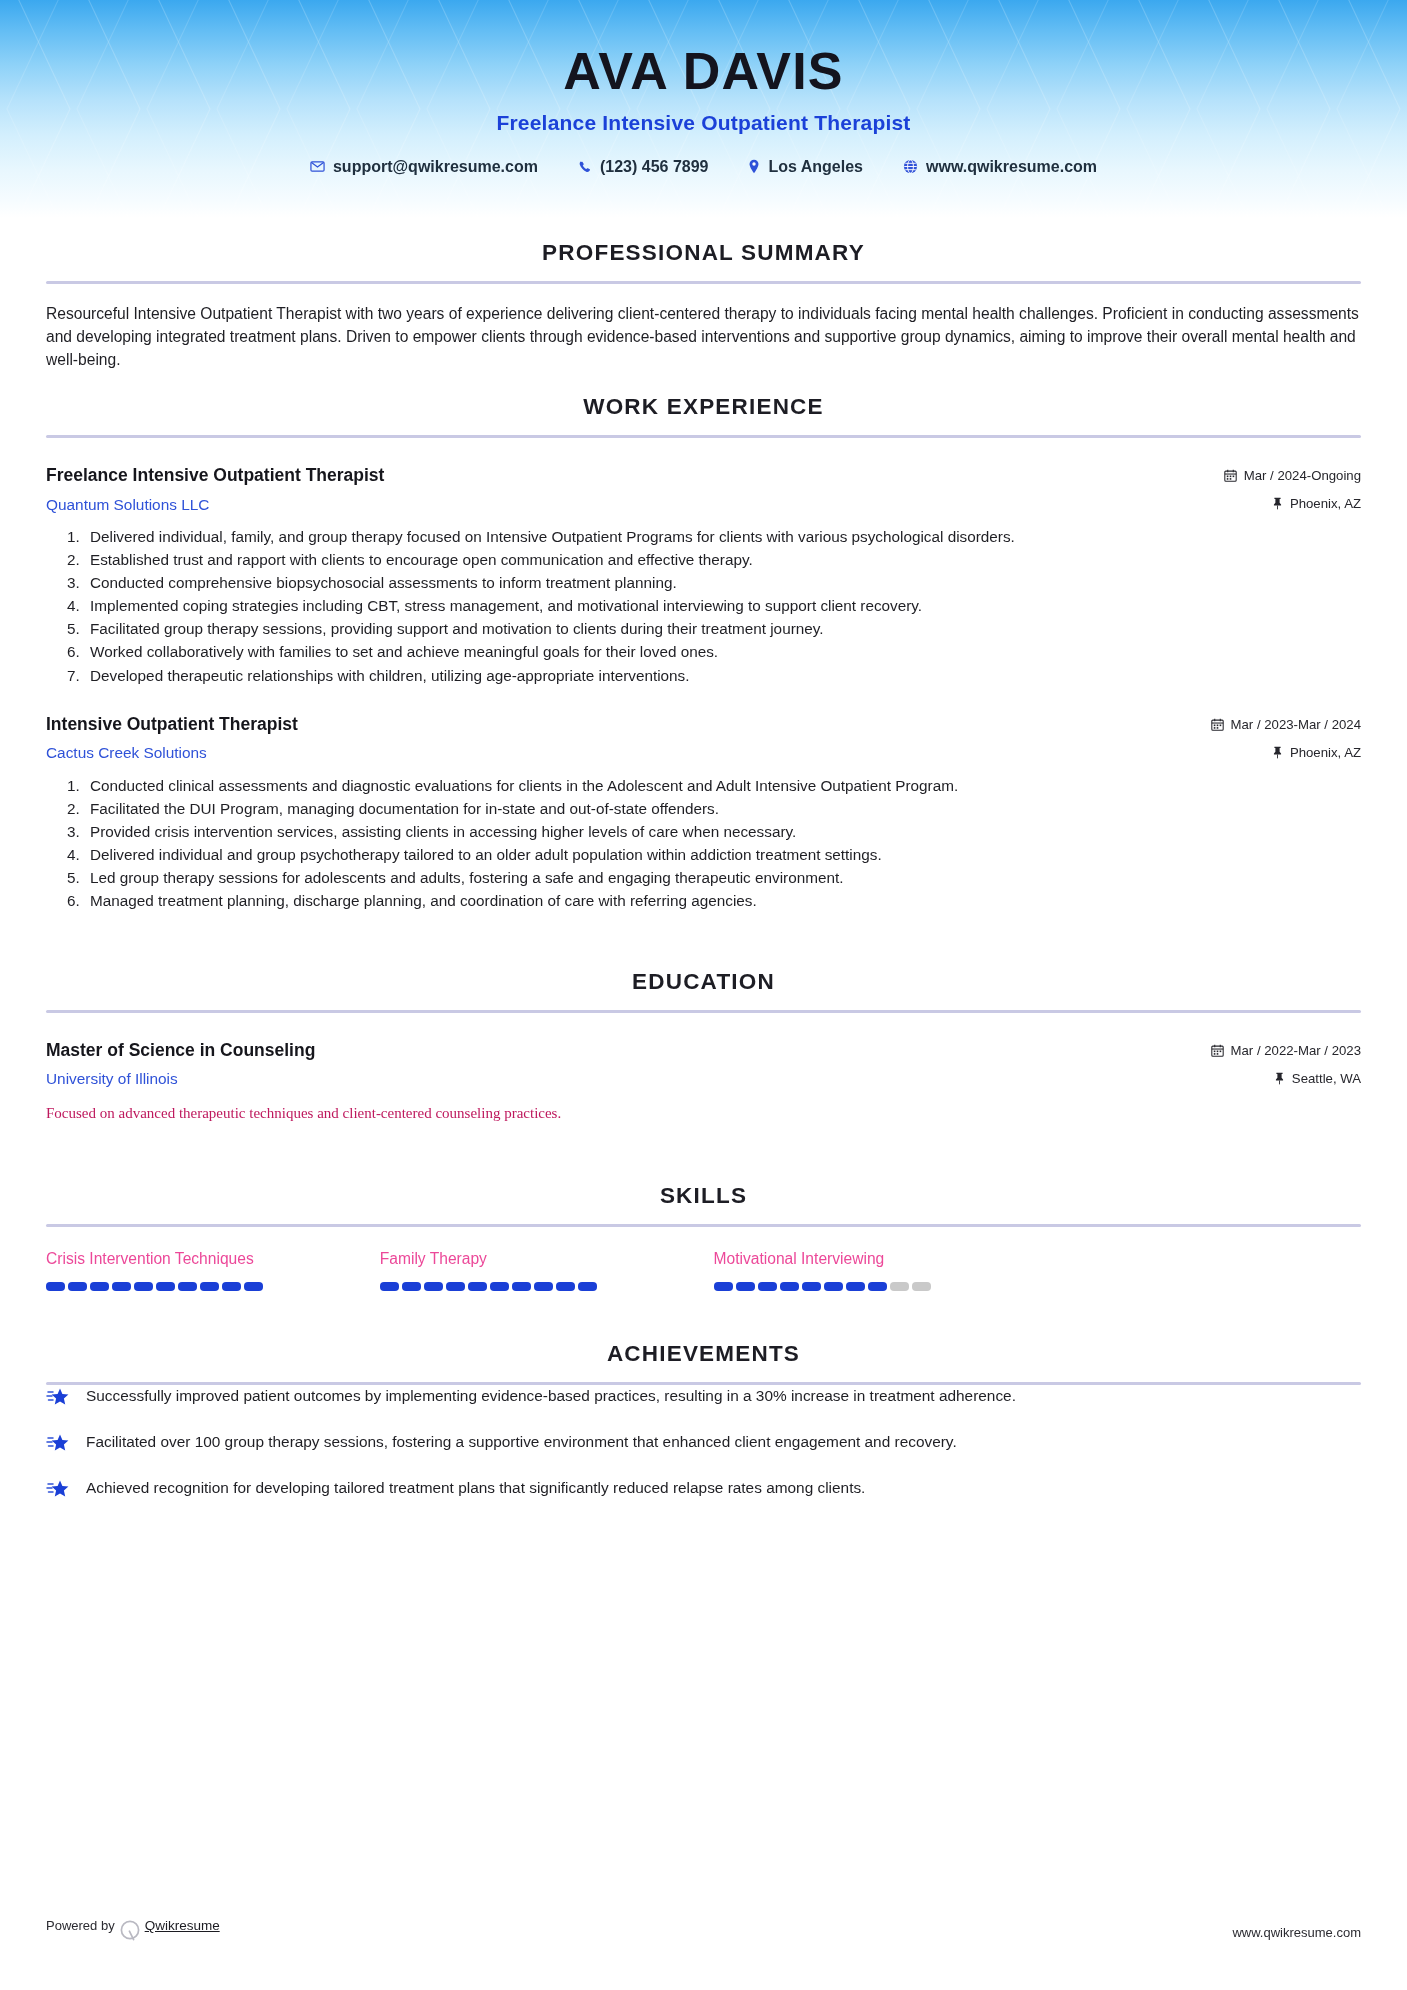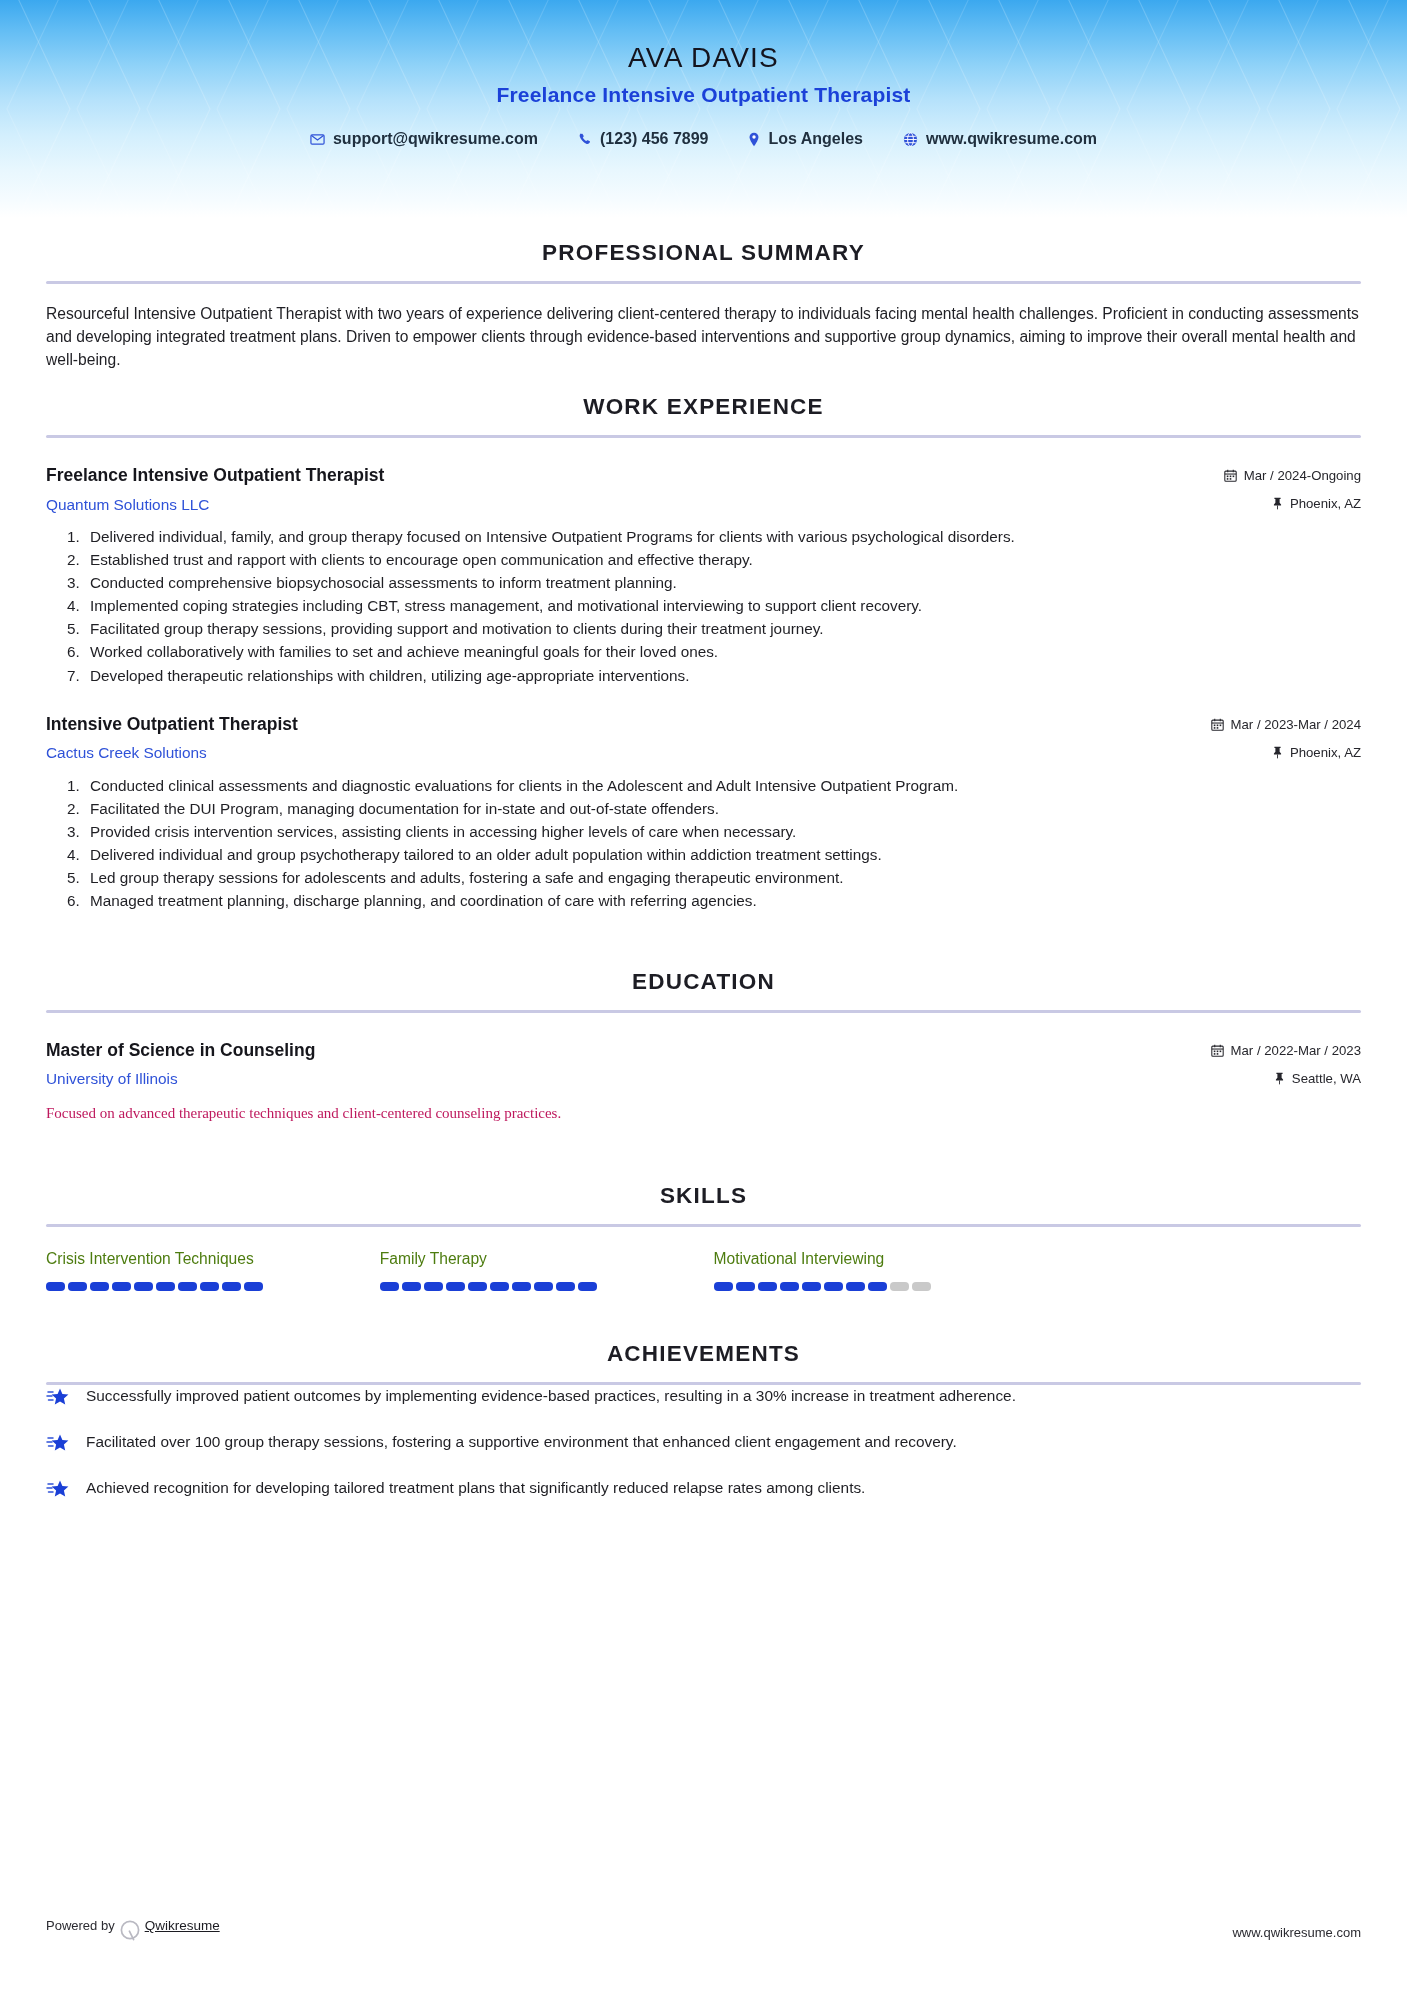--- a/index.html
+++ b/index.html
@@ -38,22 +38,22 @@
     inset: 0;
     opacity: .35;
   }
   .header .inner {
     position: relative;
     z-index: 3;
     text-align: center;
     padding-top: 42px;
   }
   .name {
-    font-size: 28px;
-    font-weight: 400;
+    font-size: 52px;
+    font-weight: 700;
     letter-spacing: 1.2px;
     color: #14141e;
     line-height: 1.15;
   }
   .title-role {
     margin-top: 9px;
     font-size: 21px;
     font-weight: 700;
     color: #1b41d8;
     letter-spacing: .2px;
@@ -167,21 +167,21 @@
 
   
   .skills-grid {
     margin-top: 22px;
     display: grid;
     grid-template-columns: repeat(4, 1fr);
     column-gap: 20px;
   }
   .skill-name {
     font-size: 15.6px;
-    color: #4d7c0f;
+    color: #ec4899;
     line-height: 1.3;
     margin-bottom: 13px;
     white-space: nowrap;
   }
   .skill-bar {
     display: flex;
     gap: 3px;
   }
   .seg {
     width: 19px;

